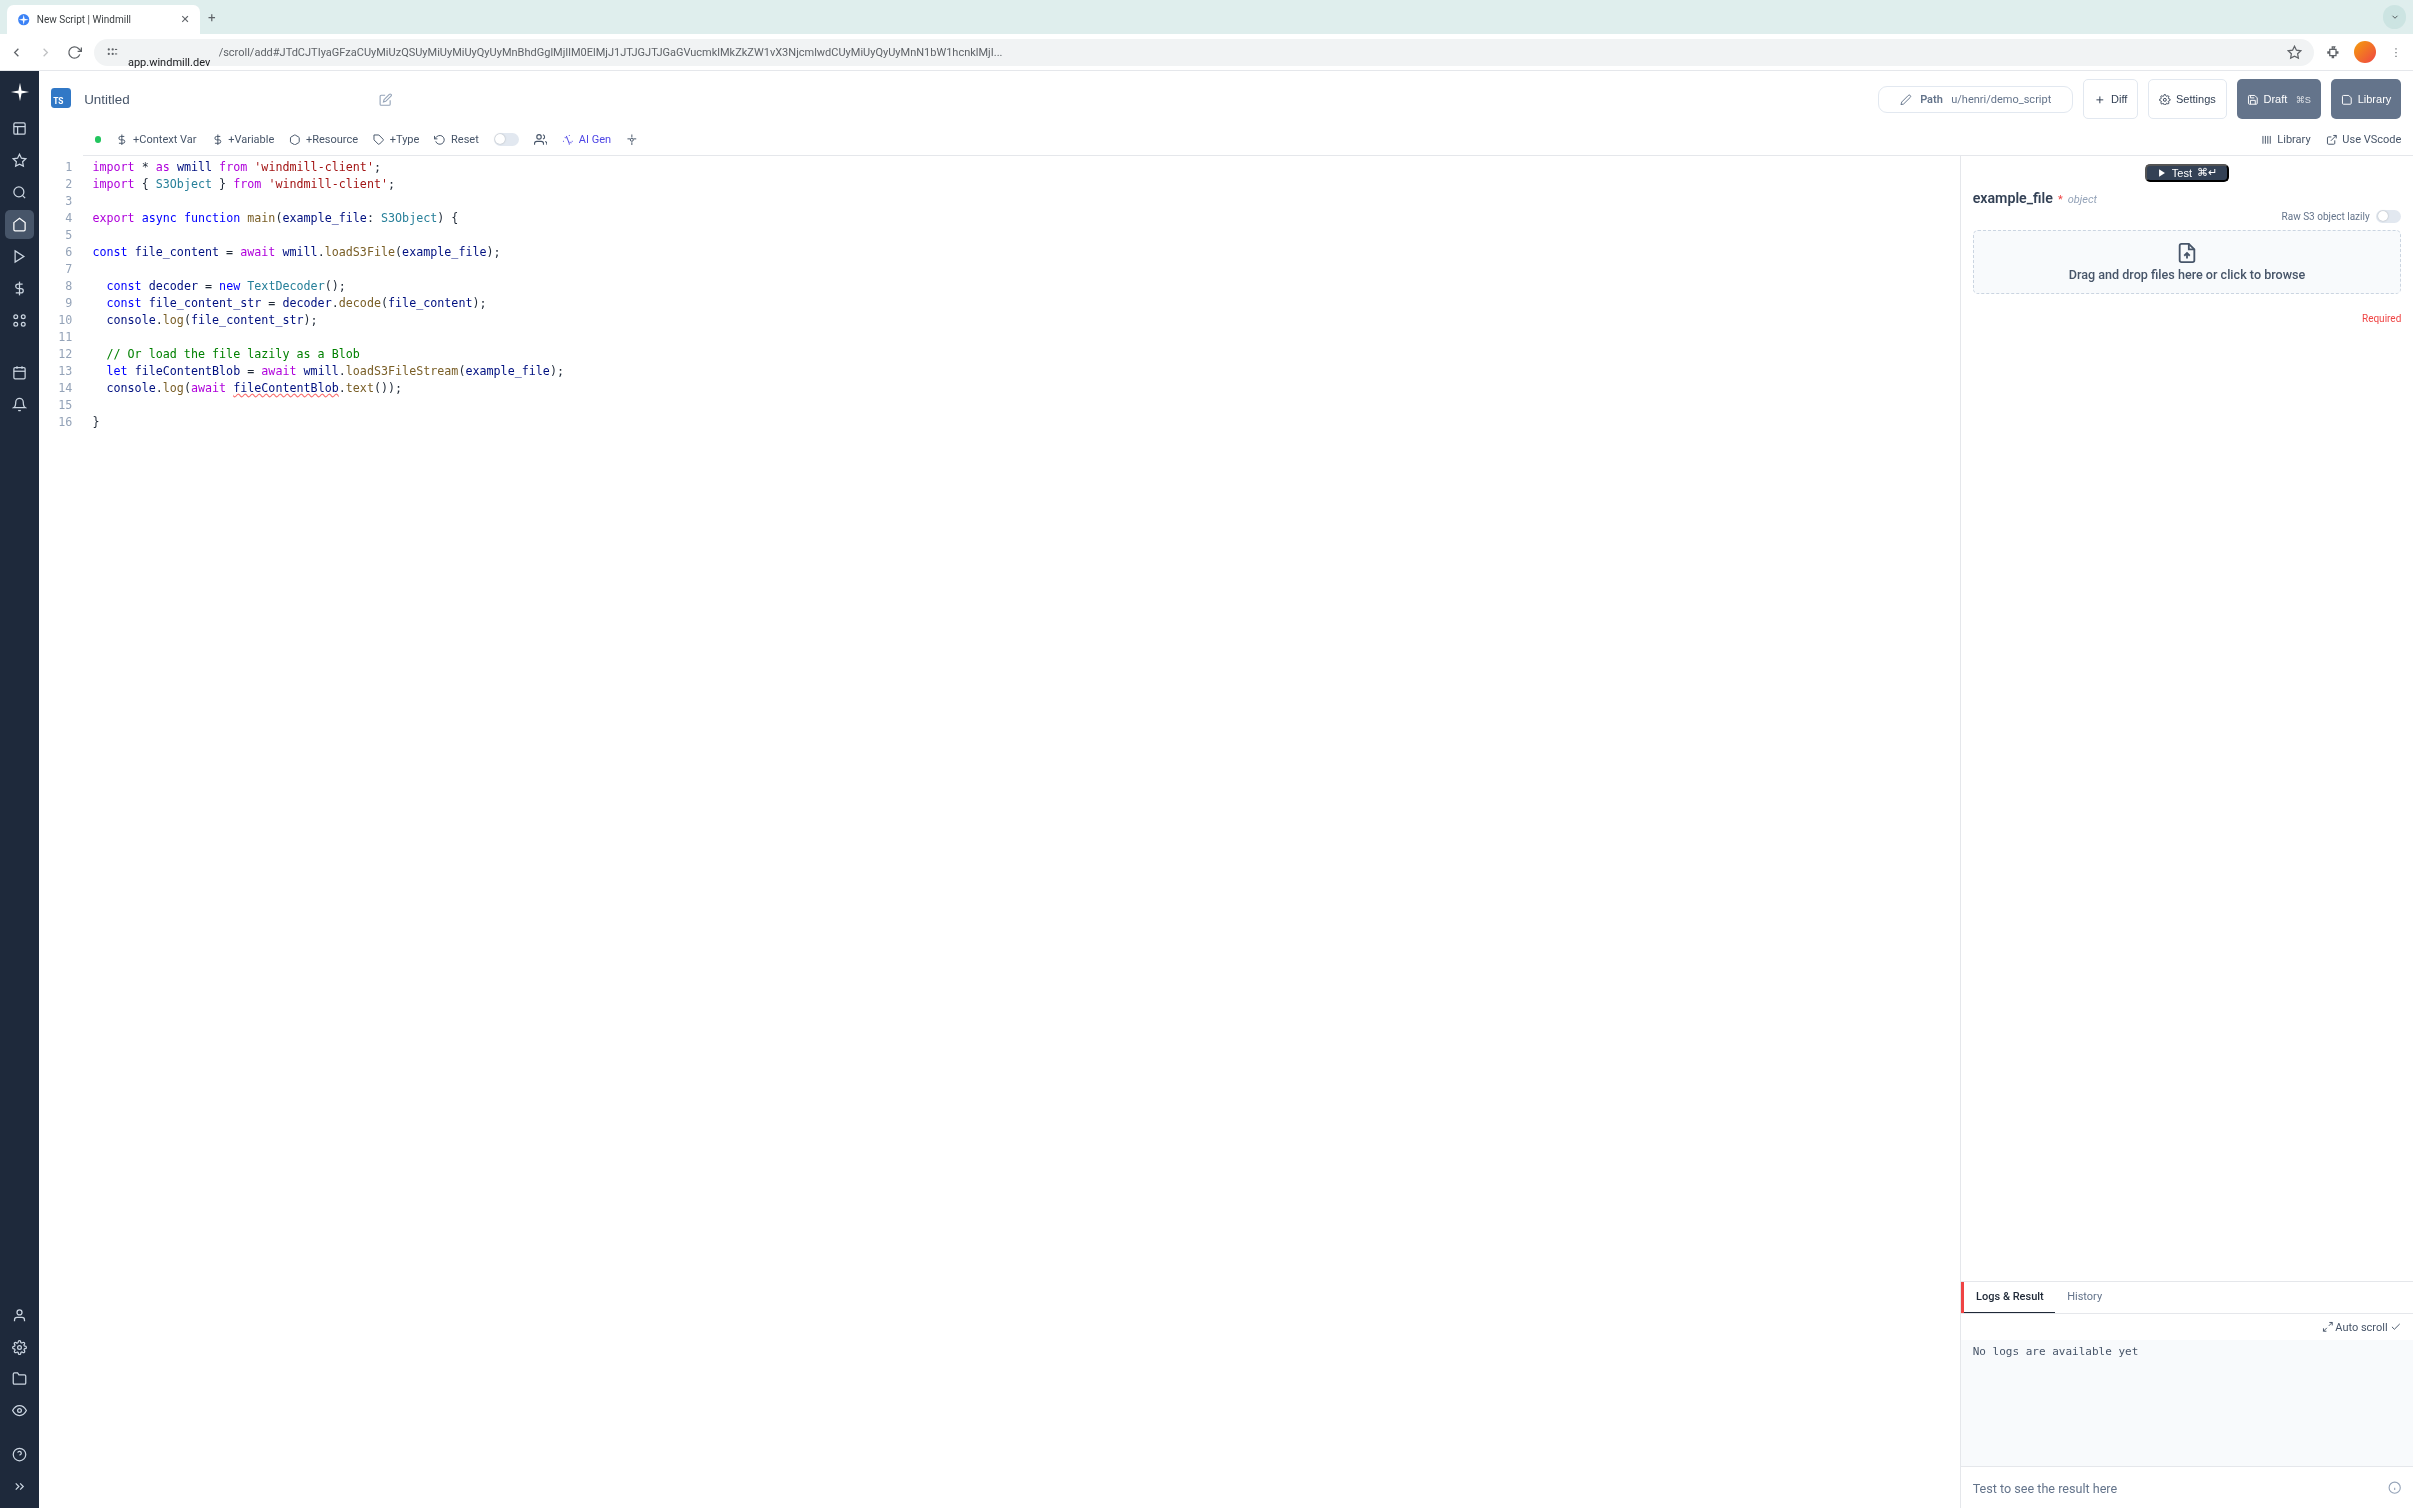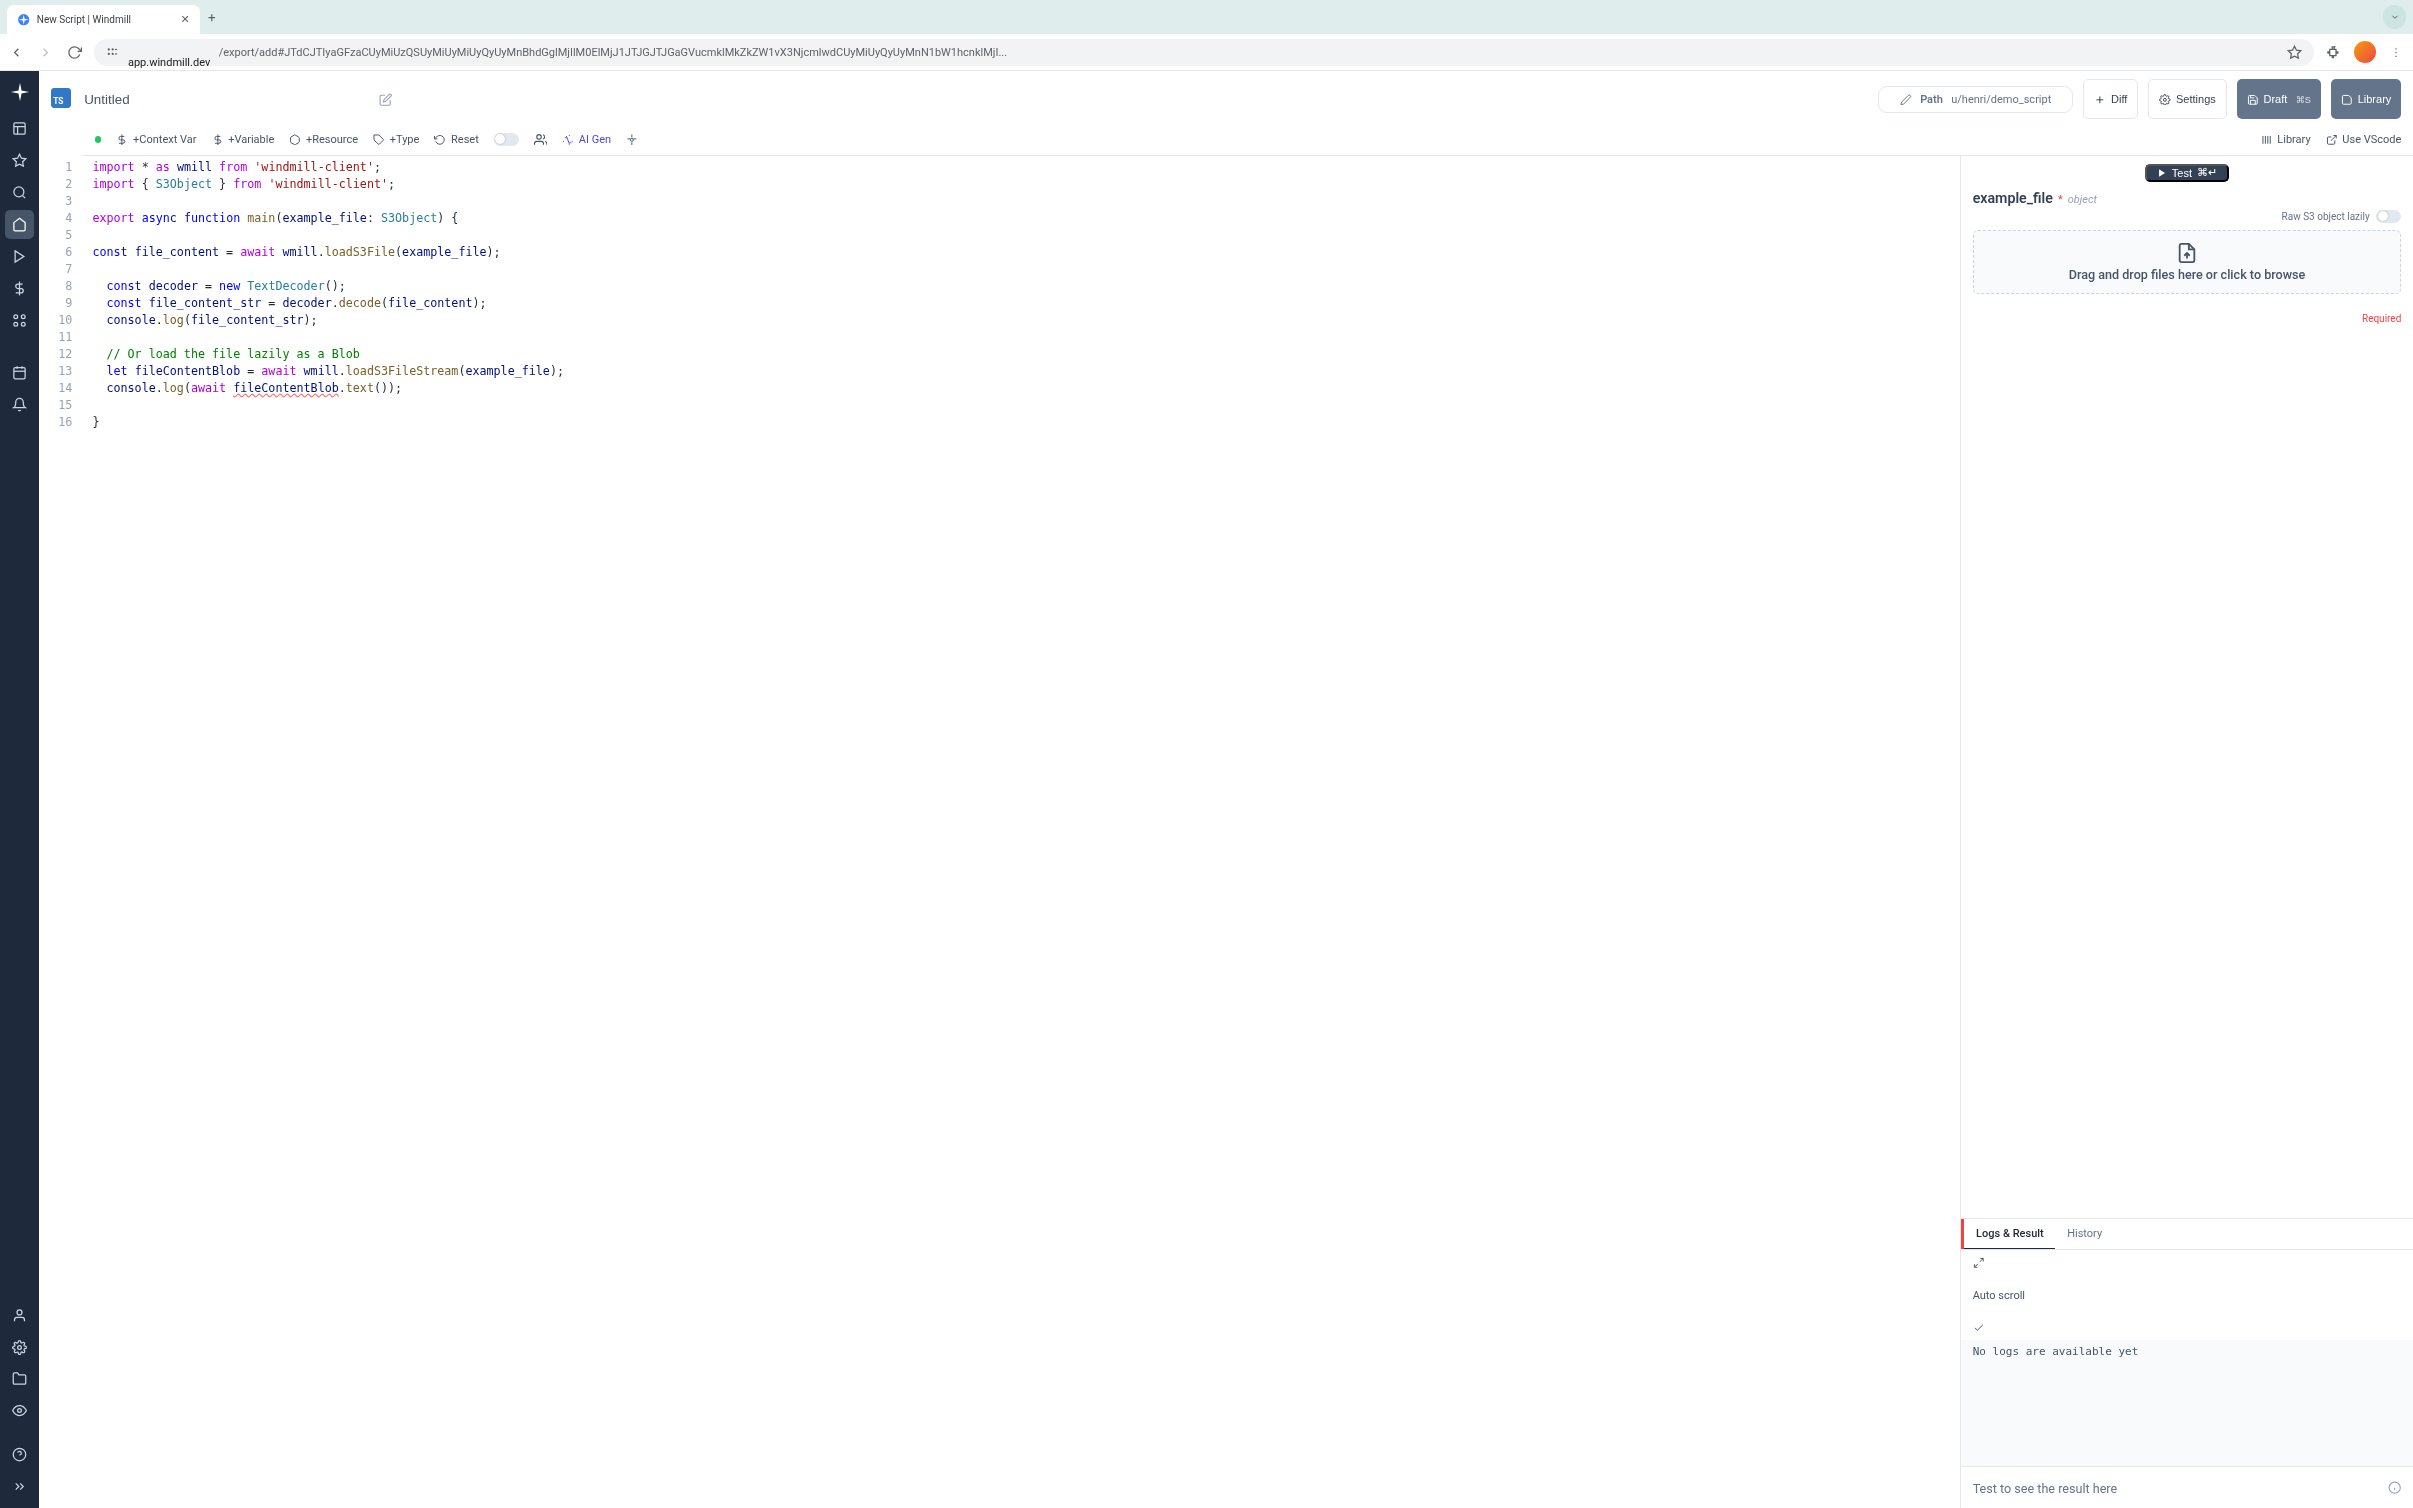--- a/index.html
+++ b/index.html
@@ -76,21 +76,21 @@
   .raw-row { display: flex; justify-content: flex-end; align-items: center; gap: 6.7px; margin-top: 3.4px; color: #64748b; font-size: 10px; }
   .dropzone { margin-top: 6.7px; border: 1.7px dashed #cbd5e1; border-radius: 5px; background: #f8fafc; height: 64px; display: flex; flex-direction: column; align-items: center; justify-content: center; color: #64748b; gap: 3.4px; }
   .dropzone .dz-text { font-size: 12.6px; font-weight: 500; color: #475569; }
   .req { text-align: right; color: #ef4444; font-size: 10px; margin-top: 19px; }
   .rp-tabs { display: flex; border-top: 0.8px solid #e5e7eb; border-bottom: 0.8px solid #e5e7eb; margin-top: auto; }
   .rp-red { width: 3.4px; background: #ef4444; height: 100%; align-self: stretch; }
   .rp-tabs-inner { flex:1; display:flex; }
   .rp-tabs-spacer-top { flex: 1; min-height: 50px; }
   .rtab { padding: 8.4px 11.7px; font-size: 11px; color: #64748b; }
   .rtab.active { color: #1f2937; border-bottom: 1.7px solid #1f2937; font-weight: 500; }
-  .logs-ctl { display: flex; justify-content: flex-end; align-items: flex-start; gap: 20px; padding: 6.7px 11.7px; color: #475569; font-size: 11px; flex-direction: column; }
+  .logs-ctl { display: flex; justify-content: flex-end; align-items: flex-start; gap: 2px; padding: 6.7px 11.7px; color: #475569; font-size: 11px; }
   .logs-body { flex: 0 0 126px; padding: 5px 11.7px; font-family: "SF Mono", Menlo, Consolas, monospace; font-size: 11px; color: #475569; background: #f8fafc; overflow: auto; }
   .result-area { border-top: 0.8px solid #e5e7eb; padding: 13.4px 11.7px; color: #64748b; font-size: 12.6px; display: flex; align-items: center; }
   .info-ic { margin-left: auto; color: #94a3b8; }
   svg { display: block; }
 </style>
 </head>
 <body>
 
 <div class="browser-top">
   <div class="tab">
@@ -132,21 +132,21 @@
         <svg width="13.4" height="13.4" viewBox="0 0 24 24" fill="none" stroke="#5f6368" stroke-width="2">
           <circle cx="5" cy="8" r="1"></circle>
           <circle cx="12" cy="8" r="1"></circle>
           <circle cx="5" cy="16" r="1"></circle>
           <circle cx="12" cy="16" r="1"></circle>
           <line x1="16" y1="8" x2="20" y2="8"></line>
           <line x1="16" y1="16" x2="20" y2="16"></line>
         </svg>
       </span>
     <span class="url-site">app.windmill.dev</span>
-      <span class="url-rest">/export/add#JTdCJTIyaGFzaCUyMiUzQSUyMiUyMiUyQyUyMnBhdGglMjIlM0ElMjJ1JTJGJTJGaGVucmklMkZkZW1vX3NjcmlwdCUyMiUyQyUyMnN1bW1hcnklMjI...</span>
+      <span class="url-rest">/scroll/add#JTdCJTIyaGFzaCUyMiUzQSUyMiUyMiUyQyUyMnBhdGglMjIlM0ElMjJ1JTJGJTJGaGVucmklMkZkZW1vX3NjcmlwdCUyMiUyQyUyMnN1bW1hcnklMjI...</span>
     <span class="url-star">
         <svg width="15" height="15" viewBox="0 0 24 24" fill="none" stroke="currentColor" stroke-width="2">
           <polygon points="12 2 15.09 8.26 22 9.27 17 14.14 18.18 21.02 12 17.77 5.82 21.02 7 14.14 2 9.27 8.91 8.26 12 2"></polygon>
         </svg>
       </span>
   </div>
   <div class="addr-right">
     <span class="nav-btn">
         <svg width="15" height="15" viewBox="0 0 24 24" fill="none" stroke="currentColor" stroke-width="2">
           <path d="M20 7h-3V4a1 1 0 0 0-1-1h-4a1 1 0 0 0-1 1v3H8a1 1 0 0 0-1 1v4H4a1 1 0 0 0 0 2h3v4a1 1 0 0 0 1 1h4v3a1 1 0 0 0 2 0v-3h4a1 1 0 0 0 1-1v-4h3a1 1 0 0 0 0-2h-3V8a1 1 0 0 0-1-1z" stroke="none" fill="#5f6368" opacity=".0"></path>

